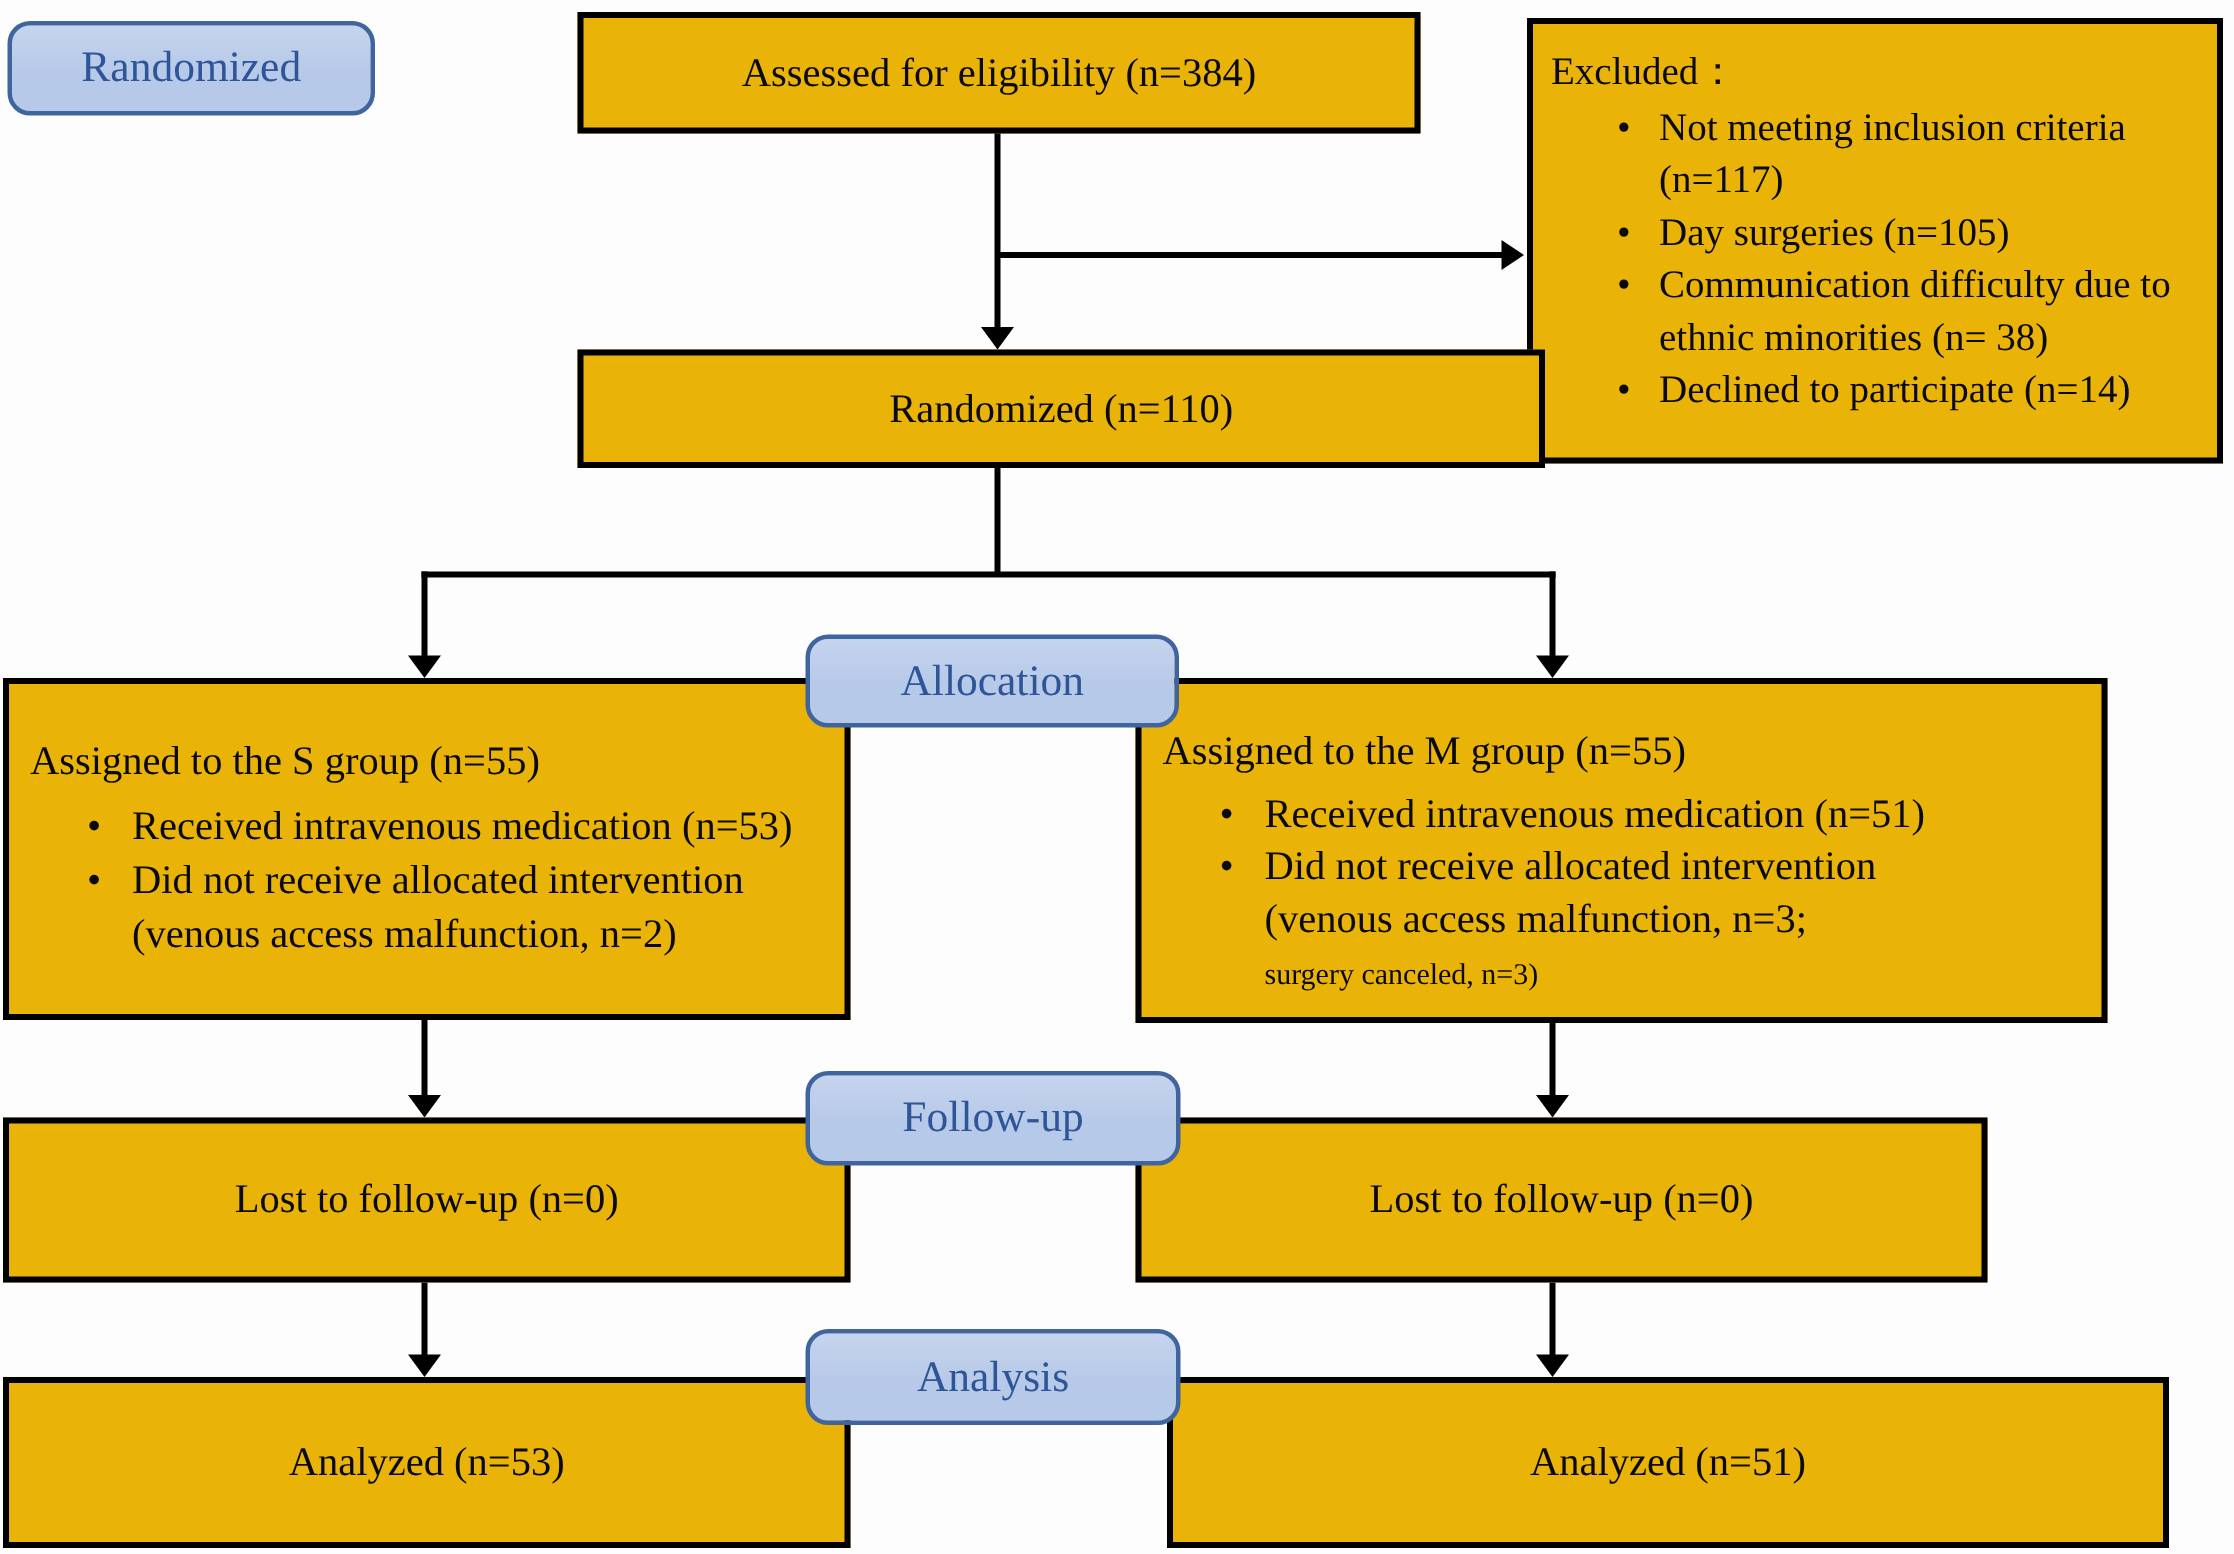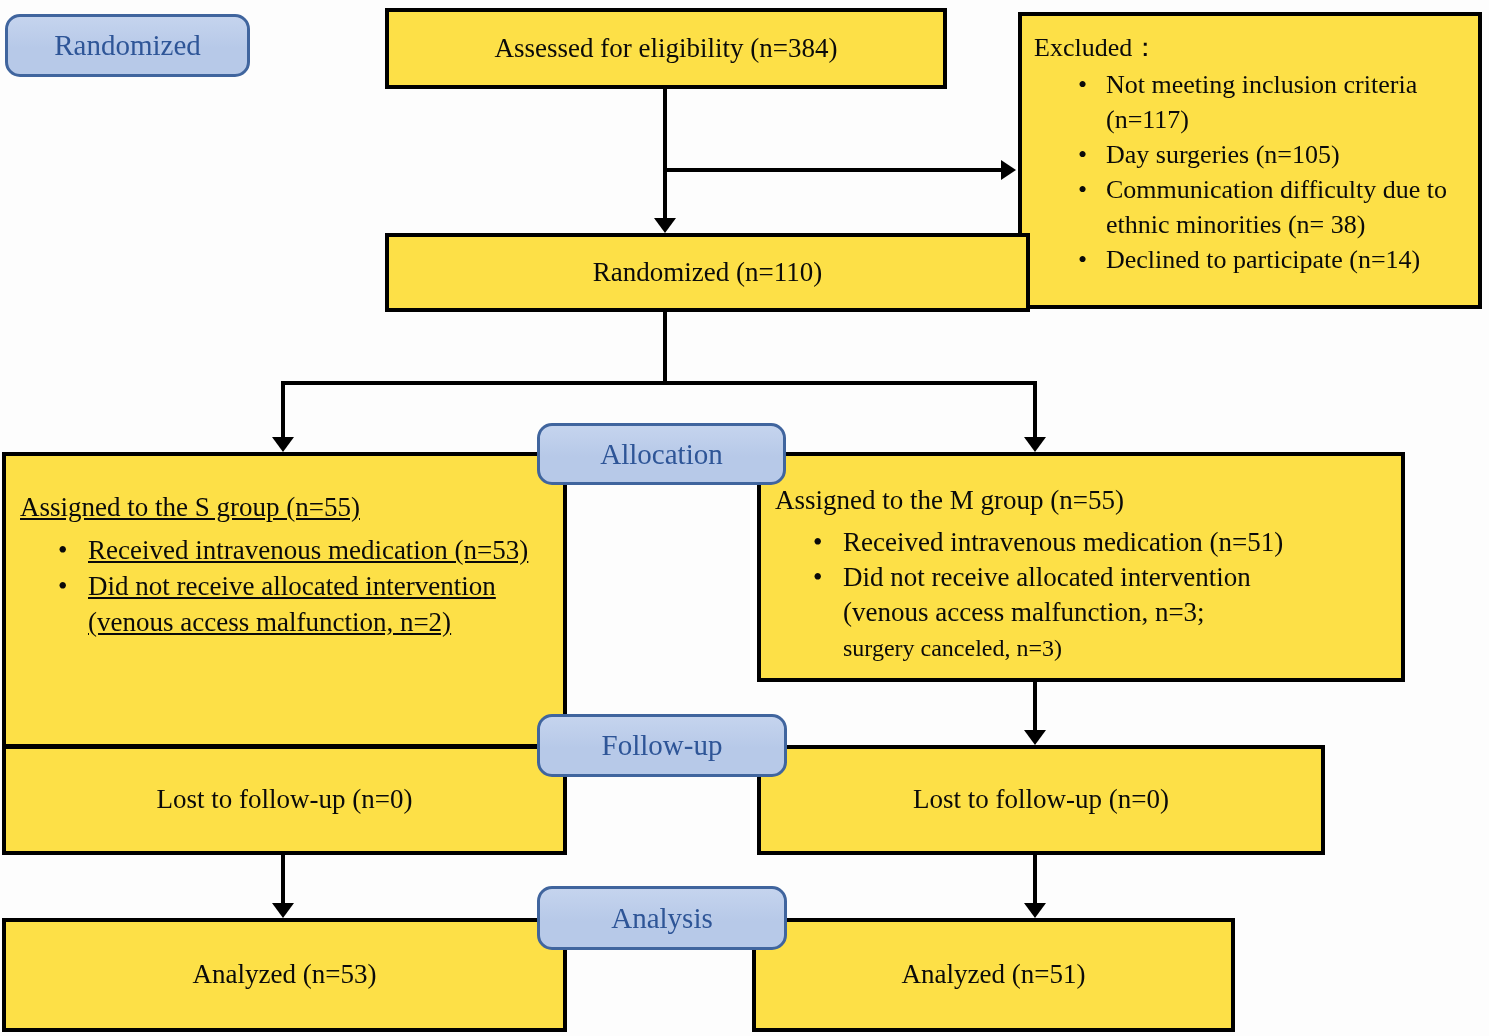--- a/index.html
+++ b/index.html
@@ -19,21 +19,21 @@
     position: relative;
     width: 1489px;
     height: 1036px;
     background: var(--page-bg);
     overflow: hidden;
   }
 
   
   .box {
     position: absolute;
-    background: #fde047;
+    background: #eab308;
     border: 4px solid var(--box-border);
     z-index: 2;
     font-size: 27px;
     line-height: 1.3;
   }
   .box.center {
     display: flex;
     align-items: center;
     justify-content: center;
     text-align: center;
@@ -58,21 +58,21 @@
   ul.bullets { list-style: none; }
   ul.bullets li {
     padding-left: 30px;
     text-indent: -30px;
   }
   ul.bullets li .bullet-glyph {
     display: inline-block;
     width: 30px;
     text-indent: 0;
   }
-  .small-line { font-size: 24px; }
+  .small-line { font-size: 20px; }
 
   #box-excluded { padding: 14px 6px 8px 12px; font-size: 26px; line-height: 35px; }
   #box-excluded ul.bullets { padding: 2px 18px 0 44px; }
   #box-excluded ul.bullets li { padding-left: 28px; text-indent: -28px; }
   #box-excluded ul.bullets li .bullet-glyph { width: 28px; }
 
   .group-box { padding: 34px 8px 0 14px; }
   .group-box ul.bullets { padding: 7px 0 0 38px; }
   .group-box ul.bullets li { line-height: 36px; }
   #box-group-m { padding-top: 27px; }
@@ -138,21 +138,21 @@
   <div class="line" style="left:281px; top:381px; width:756px; height:4px;"></div>
   <div class="line" style="left:281px; top:381px; width:4px; height:57px;"></div>
   <div class="arrow-down" style="left:272px; top:437px;"></div>
   <div class="line" style="left:1033px; top:381px; width:4px; height:57px;"></div>
   <div class="arrow-down" style="left:1024px; top:437px;"></div>
 
   <div class="badge" style="left:537px; top:423px; width:249px; height:62px;">
     <span>Allocation</span>
   </div>
 
-  <div class="box group-box" style="left:2px; top:452px; width:565px; height:296px;text-decoration:underline;">
+  <div class="box group-box" style="left:2px; top:452px; width:565px; height:228px;">
     <div class="box-title">Assigned to the S group (n=55)</div>
     <ul class="bullets">
       <li><span class="bullet-glyph">•</span><span>Received intravenous medication (n=53)</span></li>
       <li><span class="bullet-glyph">•</span><span>Did not receive allocated intervention</span><br><span>(venous access malfunction, n=2)</span></li>
     </ul>
   </div>
 
   <div class="box group-box" id="box-group-m" style="left:757px; top:452px; width:648px; height:230px;">
     <div class="box-title">Assigned to the M group (n=55)</div>
     <ul class="bullets">
@@ -182,17 +182,17 @@
   <div class="line" style="left:1033px; top:855px; width:4px; height:49px;"></div>
   <div class="arrow-down" style="left:1024px; top:903px;"></div>
 
   <div class="badge" style="left:537px; top:886px; width:250px; height:64px;">
     <span>Analysis</span>
   </div>
 
   <div class="box center" style="left:2px; top:918px; width:565px; height:114px;">
     <span>Analyzed (n=53)</span>
   </div>
-  <div class="box center" style="left:752px; top:918px; width:483px; height:114px;">
+  <div class="box center" style="left:778px; top:918px; width:668px; height:114px;">
     <span>Analyzed (n=51)</span>
   </div>
 
 </div>
 
 </body></html>

